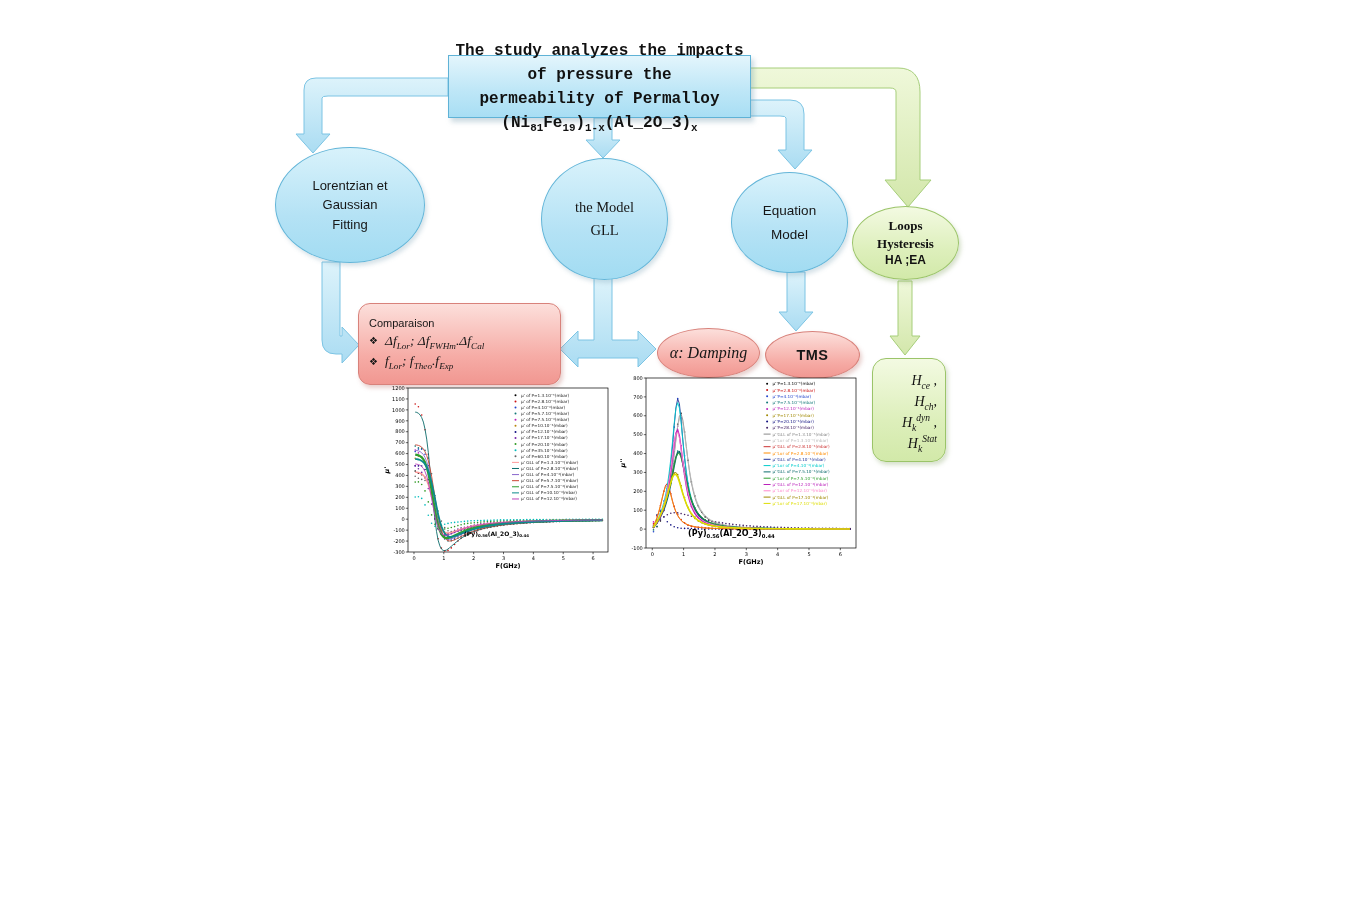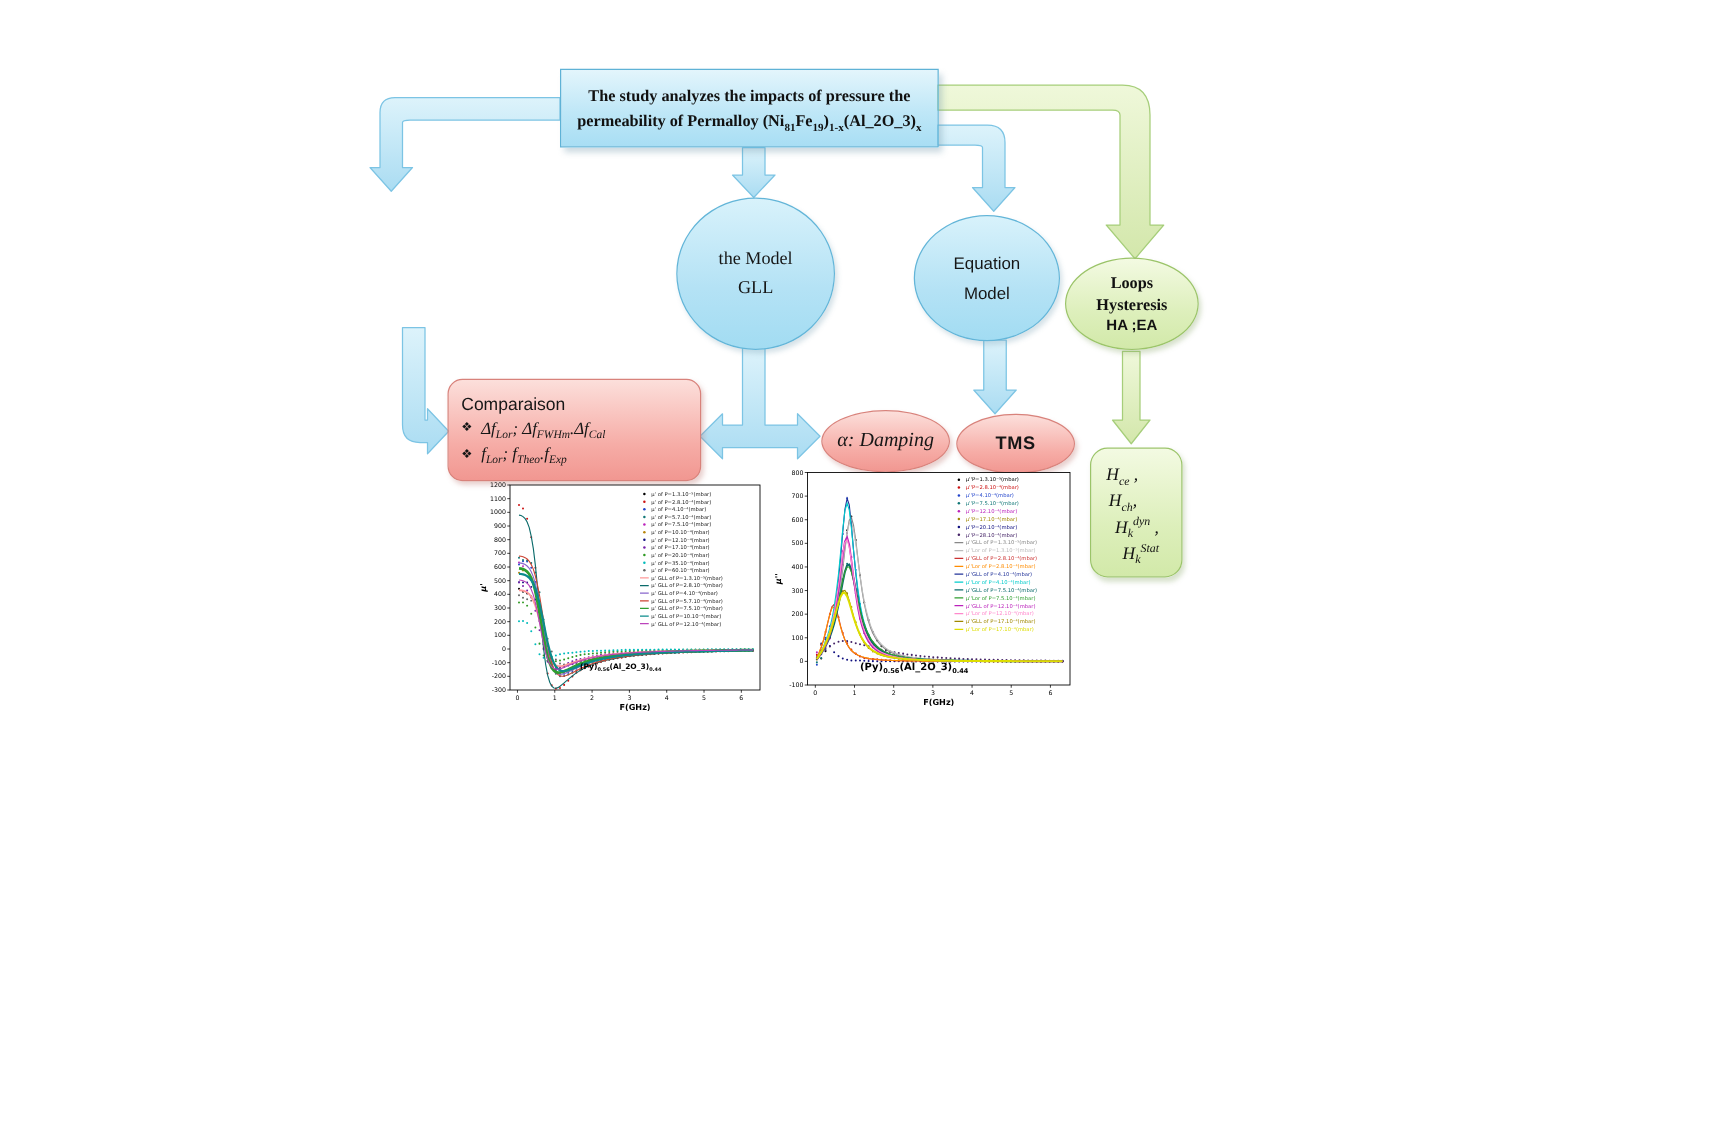--- a/index.html
+++ b/index.html
@@ -3,43 +3,43 @@
 <meta charset="utf-8">
 <style>
   html,body{margin:0;padding:0;background:#fff;}
   .canvas{position:relative;width:1368px;height:900px;background:#fff;overflow:hidden;
           font-family:"Liberation Sans",sans-serif;}
   .arrows{position:absolute;left:0;top:0;z-index:1;}
   .node{position:absolute;z-index:2;box-sizing:border-box;display:flex;flex-direction:column;
         align-items:center;justify-content:center;text-align:center;}
   .topbox{background:linear-gradient(180deg,#e3f5fc 0%,#bfe7f7 55%,#a8def4 100%);
           border:1px solid #5fb2d6;box-shadow:3px 4px 5px rgba(110,150,170,.35);
-          font-family:Liberation Serif, serif;font-weight:bold;font-size:13px;color:#111;
+          font-family:Liberation Mono, monospace;font-weight:bold;font-size:16px;color:#111;
           line-height:1.5;text-align:center;}
   .blue-ellipse{border-radius:50%;background:linear-gradient(180deg,#d8f2fb 0%,#b4e2f5 60%,#a2dcf2 100%);
           border:1px solid #63b5d8;box-shadow:2px 3px 4px rgba(120,160,180,.30);color:#161616;}
   .green-ellipse{border-radius:50%;background:linear-gradient(180deg,#f3fae2 0%,#ddefbb 60%,#d2e9a9 100%);
           border:1px solid #9bc469;box-shadow:2px 3px 4px rgba(140,170,110,.35);color:#111;}
   .pink{background:linear-gradient(180deg,#fcdfdb 0%,#f6aca6 65%,#f19791 100%);
           border:1px solid #d8827b;box-shadow:2px 3px 4px rgba(190,120,115,.35);color:#161616;}
   .pink.ellipse{border-radius:50%;}
   .roundbox{border-radius:12px;}
   .lorentzian{font-size:13px;line-height:1.5;}
   .gll{font-family:"Liberation Serif",serif;font-size:14.5px;line-height:1.6;text-align:center;}
   .kittel{font-size:13.5px;line-height:1.75;}
   .loops{font-family:"Liberation Serif",serif;font-weight:bold;font-size:13px;line-height:1.35;}
   .loops .ha{font-family:"Liberation Sans",sans-serif;font-size:12px;}
   .comparaison{align-items:flex-start;padding:8px 10px;border-radius:12px;}
-  .comparaison .ctitle{font-size:14px;margin-bottom:2px;}
+  .comparaison .ctitle{font-size:11px;margin-bottom:2px;}
   .comparaison .bullet{display:flex;align-items:center;gap:7px;
         font-family:"Liberation Serif",serif;font-style:italic;font-size:13.5px;line-height:1.5;}
   .comparaison .bicon{font-family:"DejaVu Sans",sans-serif;font-style:normal;font-size:10px;}
   .damping{font-family:"Liberation Serif",serif;font-style:italic;font-size:16px;}
   .tms{font-weight:bold;font-size:14.5px;letter-spacing:.5px;}
-  .results{border-radius:14px;align-items:flex-start;padding:10px 8px 6px 12px;
+  .results{border-radius:14px;align-items:flex-end;padding:10px 8px 6px 12px;
         font-family:"Liberation Serif",serif;font-style:italic;font-size:14px;line-height:1.5;}
   .results .r2{margin-left:2px;} .results .r3{margin-left:7px;} .results .r4{margin-left:13px;}
   sub,sup{font-size:68%;line-height:0;}
   .chart{position:absolute;z-index:3;}
 </style>
 </head>
 <body>
 
 <div class="canvas">
 
@@ -62,20 +62,25 @@
     <path d="M594,278 L594,340 L578,340 L578,331 L560,349 L578,367 L578,358 L638,358 L638,367 L656,349 L638,331 L638,340 L612,340 L612,278 Z" fill="url(#gb)" stroke="#7cc4e4" stroke-width="1" stroke-linejoin="round"></path>
     <path d="M787,272 V312 H779 L796,331 L813,312 H805 V272 Z" fill="url(#gb)" stroke="#7cc4e4" stroke-width="1" stroke-linejoin="round"></path>
     <path d="M898,281 V336 H890 L905,355 L920,336 H912 V281 Z" fill="url(#gg)" stroke="#a6ce7a" stroke-width="1" stroke-linejoin="round"></path>
   </svg>
 
   <div class="node topbox" style="left:448px;top:55px;width:303px;height:63px;">
     <div>The study analyzes the impacts of pressure the</div>
     <div>permeability of Permalloy (Ni<sub>81</sub>Fe<sub>19</sub>)<sub>1-x</sub>(Al_2O_3)<sub>x</sub></div>
   </div>
 
+  <div class="node blue-ellipse lorentzian" style="left:275px;top:147px;width:150px;height:116px;">
+    <div>Lorentzian et</div>
+    <div>Gaussian</div>
+    <div>Fitting</div>
+  </div>
 
   <div class="node blue-ellipse gll" style="left:541px;top:158px;width:127px;height:122px;">
     <div>the Model</div>
     <div>GLL</div>
   </div>
 
   <div class="node blue-ellipse kittel" style="left:731px;top:172px;width:117px;height:101px;">
     <div>Equation</div>
     <div>Model</div>
   </div>

